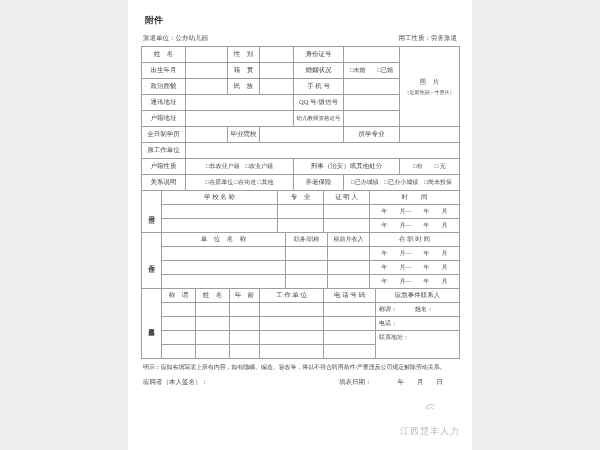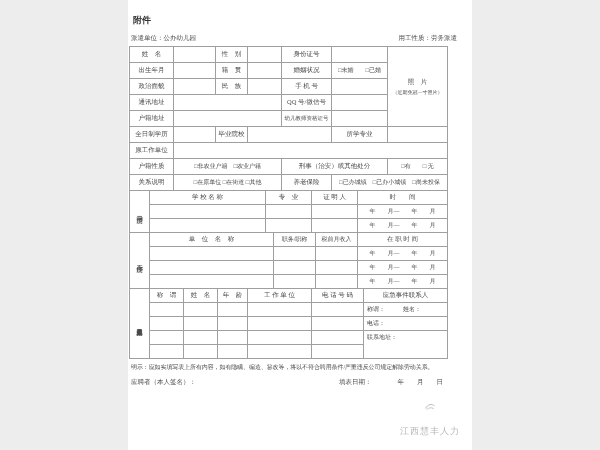--- a/index.html
+++ b/index.html
@@ -1,19 +1,19 @@
 <!DOCTYPE html>
 <html><head>
 <meta charset="utf-8">
 <style>
   html,body{margin:0;padding:0;}
   .canvas{position:relative;width:600px;height:450px;background:#ededed;overflow:hidden;
           font-family:"Liberation Serif","DejaVu Serif",serif;}
   .page{position:absolute;left:128px;top:0;width:344px;height:450px;background:#ffffff;
-        box-sizing:border-box;padding:12px 13px 0 1px;color:#4a4a4a;}
+        box-sizing:border-box;padding:12px 13px 0 13px;color:#4a4a4a;}
   .attachment{font-size:9px;font-weight:bold;color:#333;margin:2px 0 7px 4px;}
   .title{font-size:13px;font-weight:bold;color:#2e2e2e;text-align:center;letter-spacing:.5px;margin-bottom:7px;}
   .subheader{display:flex;justify-content:space-between;font-size:6.5px;margin:0 2px 3px 2px;}
   table{border-collapse:collapse;table-layout:fixed;width:318px;}
   table+table{margin-top:-1px;}
   td{border:1px solid #9f9f9f;font-size:6.5px;color:#4a4a4a;text-align:center;
      padding:0 1px;overflow:hidden;white-space:nowrap;}
   .tA tr{height:16px;}
   .tB tr,.tC tr,.tD tr{height:14px;}
   .left{text-align:left;padding-left:3px;}

